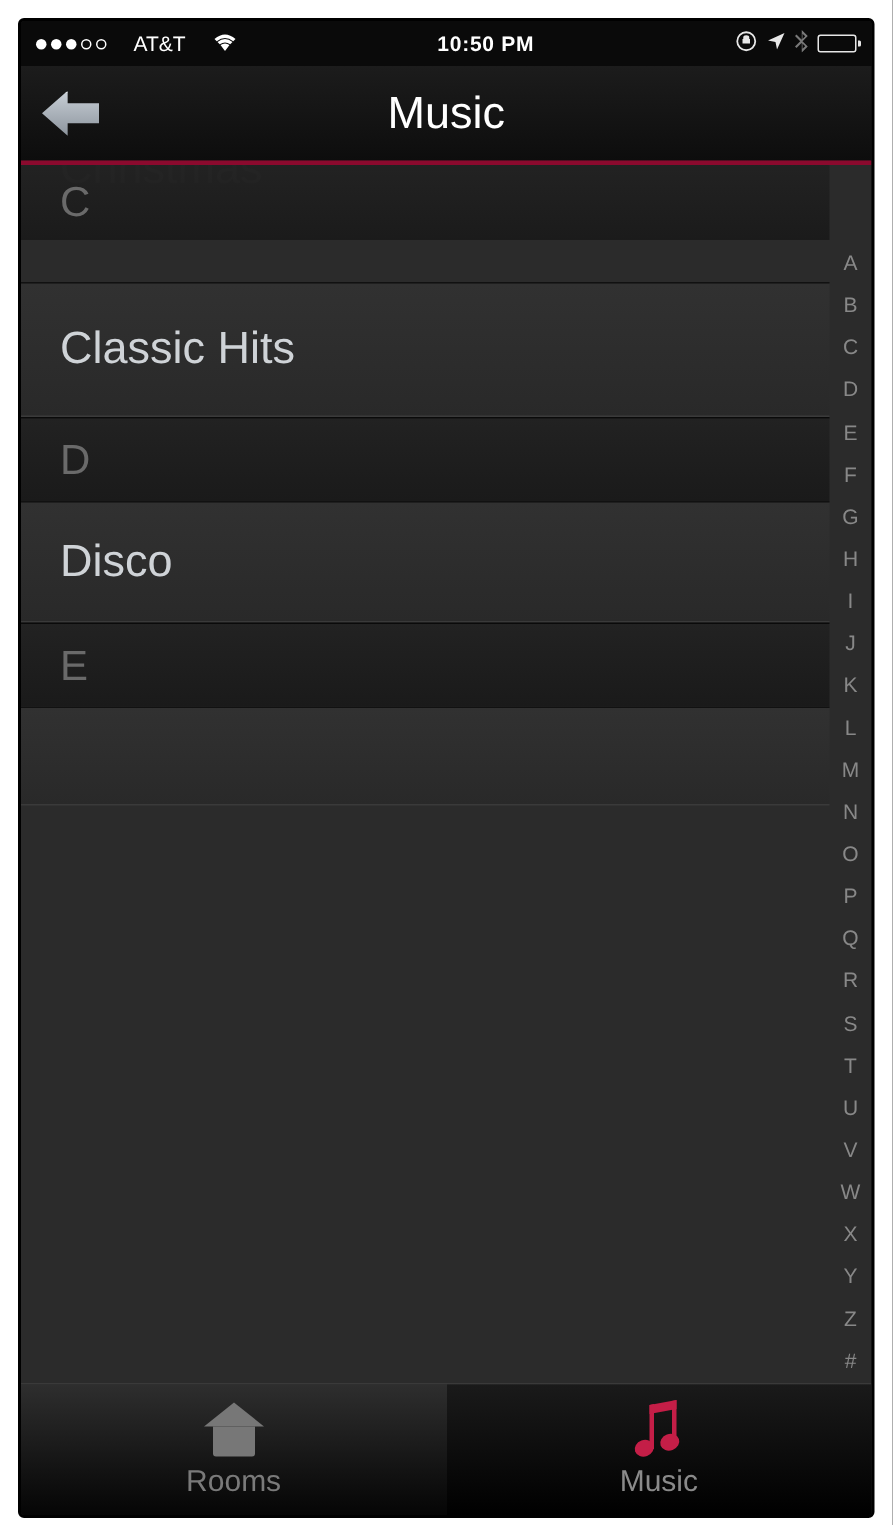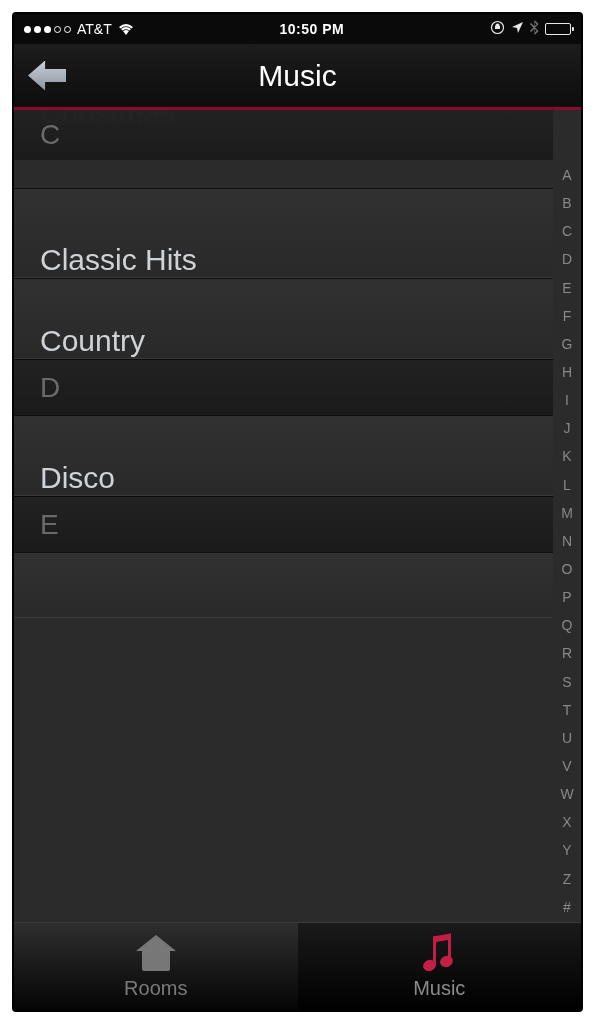--- a/index.html
+++ b/index.html
@@ -31,21 +31,21 @@
   height: 30px;
   background: #0a0a0a;
   color: #fff;
   display: flex;
   align-items: center;
   justify-content: space-between;
   padding: 0 10px;
   font-size: 14px;
   font-weight: 500;
 }
-.status-left { display: flex; align-items: center; gap: 6px; }
+.status-left { display: flex; align-items: center; gap: 18px; }
 .dots { display: flex; gap: 3px; }
 .dot { width: 7px; height: 7px; border-radius: 50%; background: #fff; }
 .dot.hollow { background: transparent; border: 1px solid #fff; }
 .wifi-icon { font-size: 15px; }
 .status-center { font-weight: 600; letter-spacing: 0.5px; }
 .status-right { display: flex; align-items: center; gap: 6px; opacity: 0.9; }
 .status-right .bt { opacity: 0.5; }
 .battery {
   width: 26px; height: 12px;
   border: 1px solid #fff;
@@ -136,21 +136,21 @@
   z-index: 2;
   background: linear-gradient(rgba(34,34,34,0.96), rgba(26,26,26,0.96));
 }
 .row {
   height: 90px;
   background: linear-gradient(#313131, #292929);
   color: #cfd3d7;
   font-size: 30px;
   font-weight: 300;
   display: flex;
-  align-items: flex-end;
+  align-items: center;
   padding-left: 26px;
   border-top: 1px solid #111;
   border-bottom: 1px solid #3a3a3a;
   cursor: pointer;
 }
 .row.short { height: 81px; }
 .row.partial-bottom { height: 66px; }
 
 .index-bar {
   position: absolute;
@@ -319,23 +319,20 @@
       <div class="list">
         <div class="partial-row">
           <span class="label">Christmas</span>
         </div>
         <div class="section-header first">
           <span>C</span>
         </div>
         <div style="height:50px"></div>
         <div class="row">
             <span>Classic Hits</span>
-          </div>
-        <div class="row short">
-            <span>Country</span>
           </div>
         <div class="section-header">
             <span>D</span>
           </div>
         <div class="row short">
             <span>Disco</span>
           </div>
         <div class="section-header">
             <span>E</span>
           </div>

